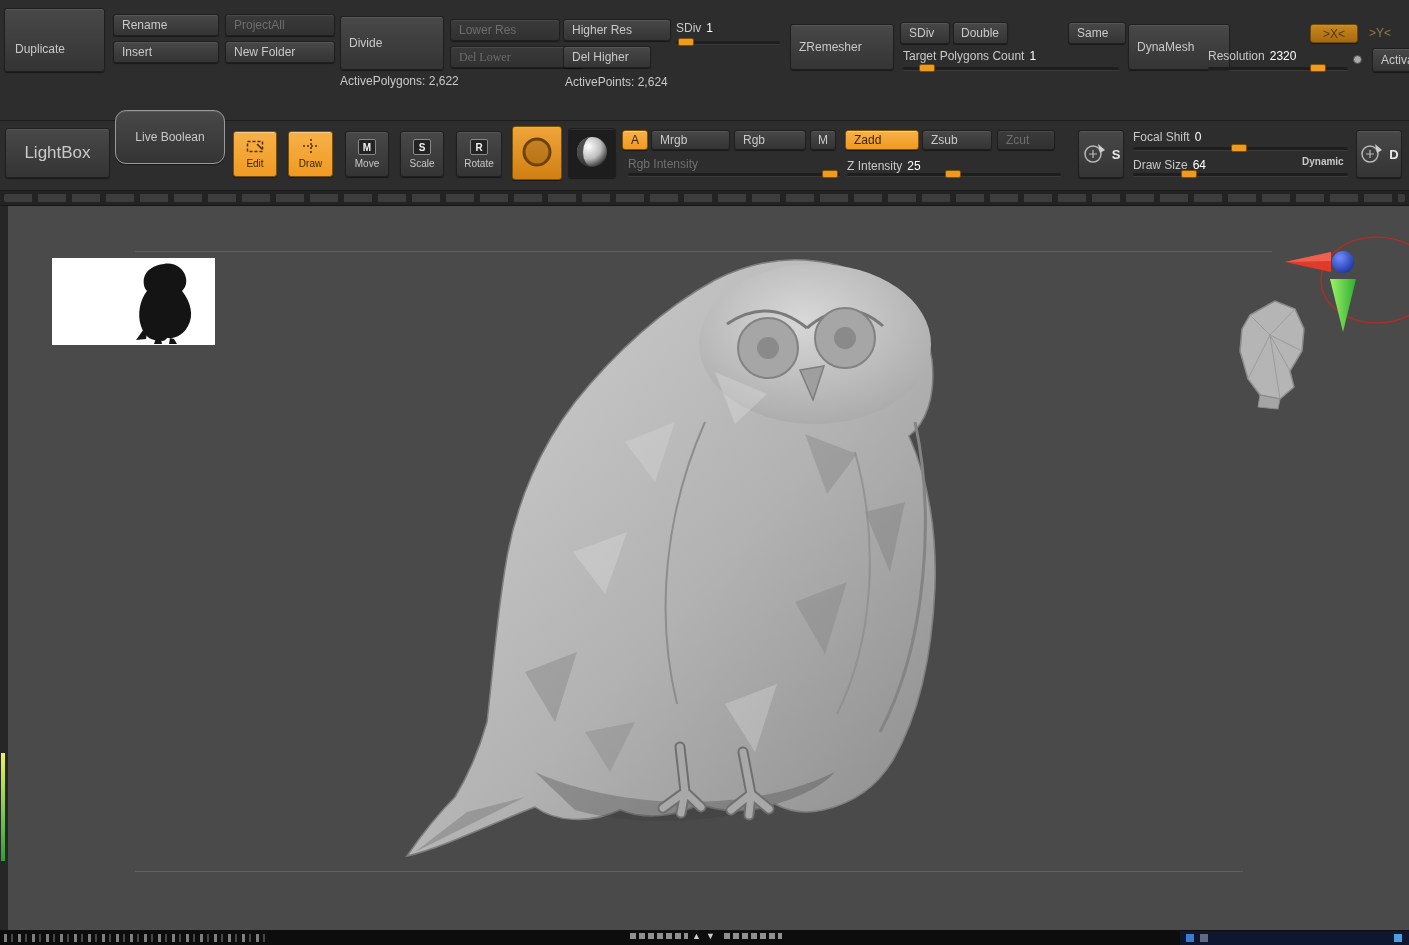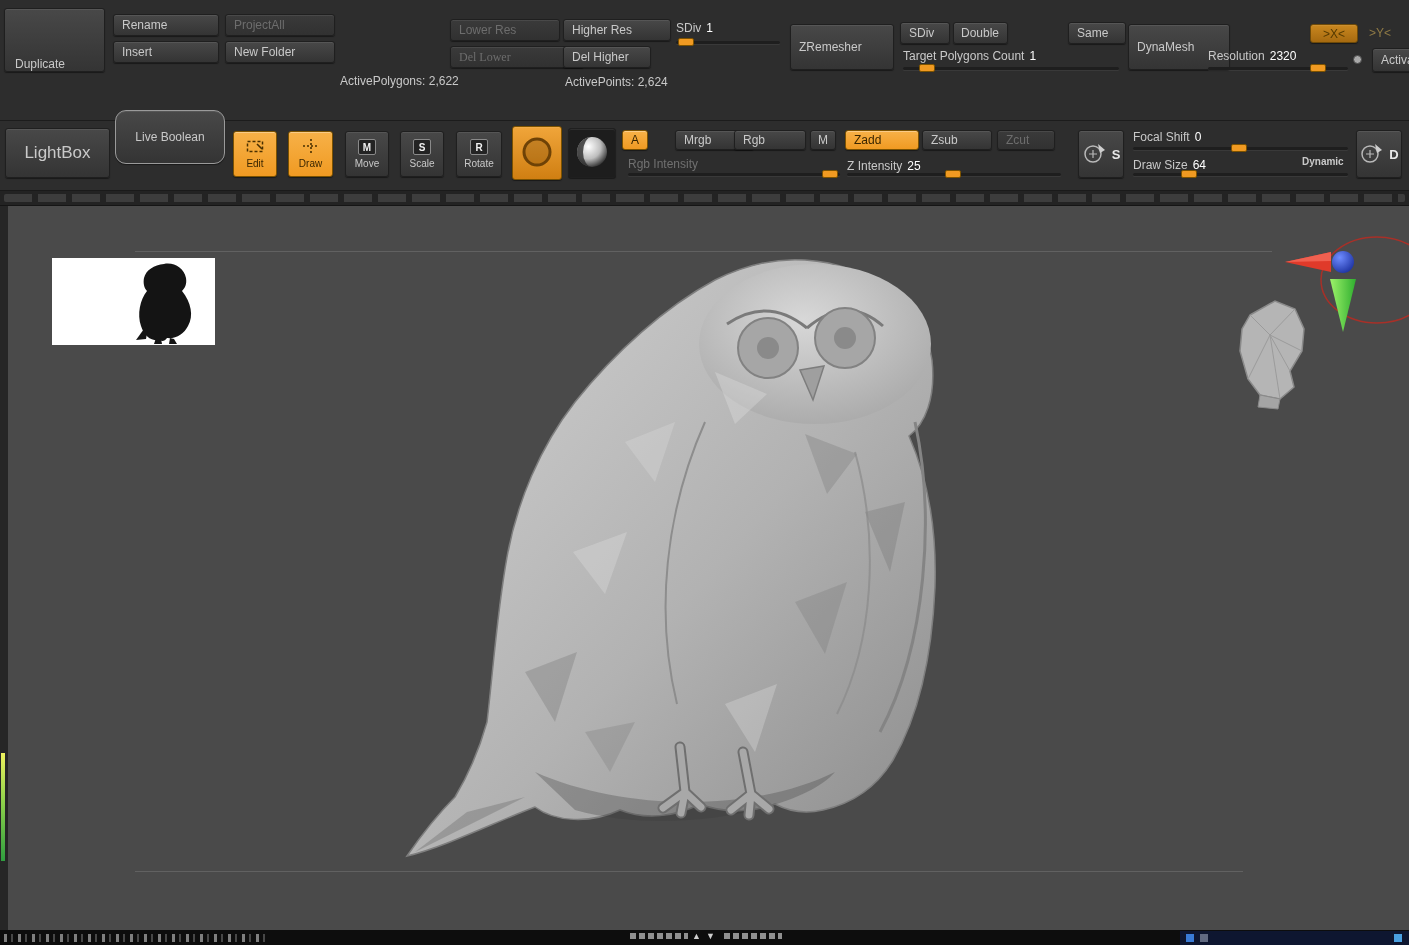--- a/index.html
+++ b/index.html
@@ -48,38 +48,41 @@
           background:repeating-linear-gradient(90deg,rgba(220,220,220,.55) 0 3px,transparent 3px 7px,rgba(180,180,180,.35) 7px 9px,transparent 9px 14px); }
   .seg { position:absolute; height:6px;
           background:repeating-linear-gradient(90deg,#909090 0 6px,transparent 6px 9px); }
   .arrow-glyph { position:absolute; font-size:9px; color:#cfcfcf; line-height:10px; }
 </style>
 </head>
 <body>
 
 <div id="app">
 
-  <div class="btn" style="left:4px;top:8px;width:101px;height:64px;align-items:flex-end;padding-top:18px;padding-left:10px;">
+  <div class="btn" style="left:4px;top:8px;width:101px;height:64px;align-items:center;padding-top:18px;padding-left:10px;">
     <span>Duplicate</span>
   </div>
 
   <div class="btn" style="left:113px;top:14px;width:106px;height:22px;">
     <span>Rename</span>
   </div>
   <div class="btn" style="left:113px;top:41px;width:106px;height:22px;">
     <span>Insert</span>
   </div>
 
   <div class="btn disabled" style="left:225px;top:14px;width:110px;height:22px;">
     <span>ProjectAll</span>
   </div>
   <div class="btn" style="left:225px;top:41px;width:110px;height:22px;">
     <span>New Folder</span>
   </div>
 
+  <div class="btn" style="left:340px;top:16px;width:104px;height:54px;">
+    <span>Divide</span>
+  </div>
   <div class="lbl" style="left:340px;top:74px;">ActivePolygons: 2,622</div>
 
   <div class="btn disabled" style="left:450px;top:19px;width:110px;height:22px;">
     <span>Lower Res</span>
   </div>
   <div class="btn disabled" style="left:450px;top:46px;width:134px;height:22px;font-family:Liberation Serif, serif;">
     <span>Del Lower</span>
   </div>
 
   <div class="btn" style="left:563px;top:19px;width:108px;height:22px;">
@@ -203,21 +206,21 @@
         </defs>
         <circle cx="19" cy="19" r="15" fill="url(#strokeGrad)"></circle>
         <path d="M19,4 A15,15 0 0 0 19,34 A9,15 0 0 1 19,4 Z" fill="#2a2a2a" opacity=".8"></path>
       </svg>
     </span>
   </div>
 
   <div class="btn center active" style="left:622px;top:130px;width:26px;height:20px;">
     <span>A</span>
   </div>
-  <div class="btn" style="left:651px;top:130px;width:79px;height:20px;margin-left:24px;">
+  <div class="btn" style="left:651px;top:130px;width:79px;height:20px;">
     <span>Mrgb</span>
   </div>
   <div class="btn" style="left:734px;top:130px;width:72px;height:20px;">
     <span>Rgb</span>
   </div>
   <div class="btn center" style="left:810px;top:130px;width:26px;height:20px;">
     <span>M</span>
   </div>
 
   <div class="btn active" style="left:845px;top:130px;width:74px;height:20px;">

